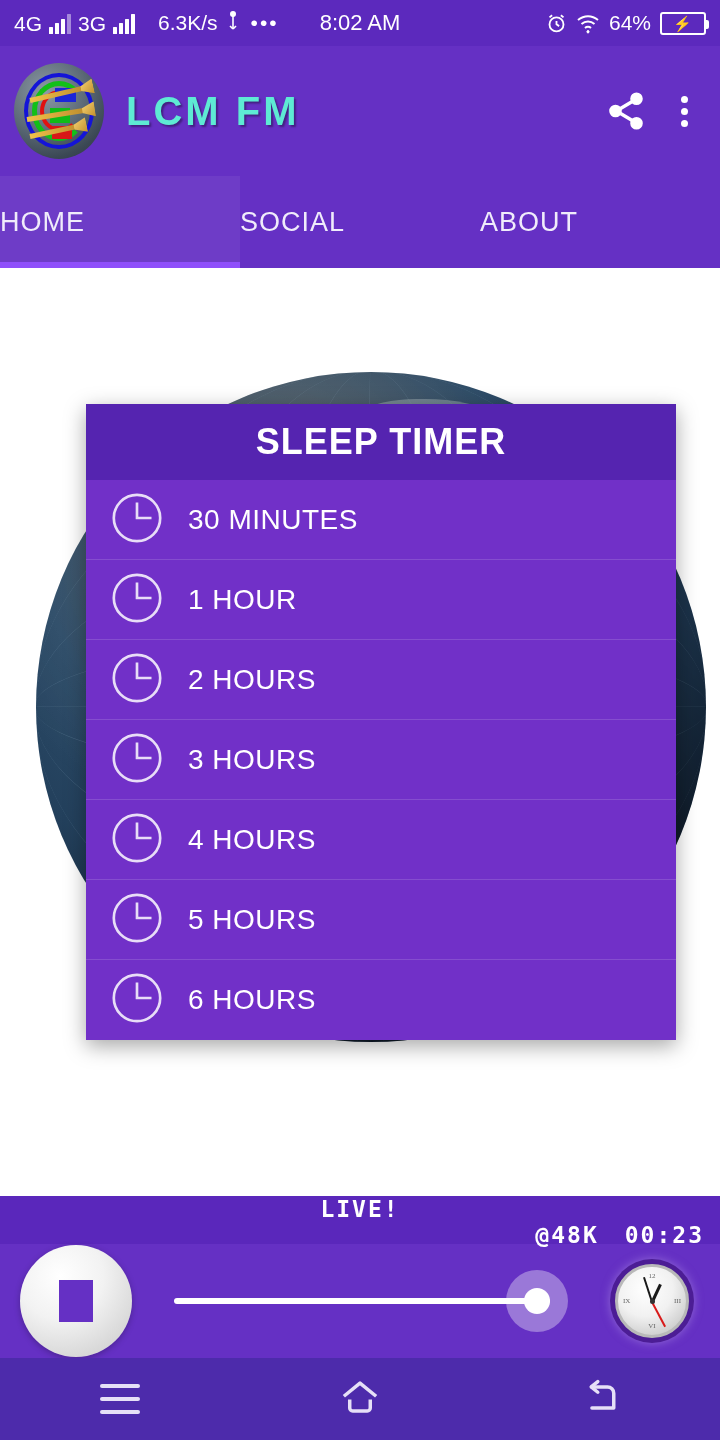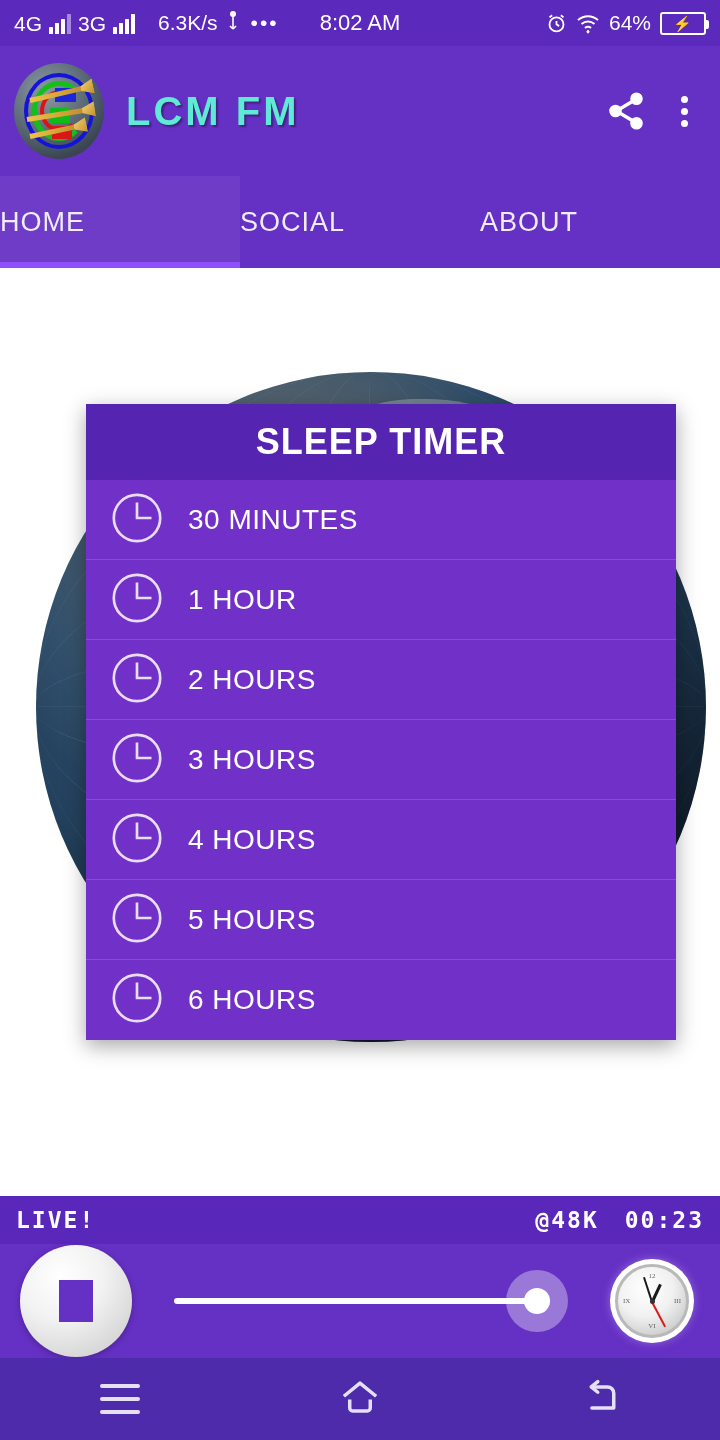--- a/index.html
+++ b/index.html
@@ -177,20 +177,21 @@
   
   .player{
     position:absolute; left:0; right:0; bottom:82px; height:162px;
     background:#6530c4;
   }
   .player-strip{
     height:48px; background:#5a27bb;
     display:flex; align-items:center; padding:0 16px;
     font-family:"DejaVu Sans Mono", monospace;
     color:#ffffff;
+    flex-direction:column;
   }
   .live-txt{ font-size:23px; letter-spacing:2px; font-weight:700; }
   .strip-right{ margin-left:auto; display:flex; gap:26px; font-size:23px; letter-spacing:2px; font-weight:700; }
   .player-ctrl{
     height:114px; display:flex; align-items:center; padding:0 20px;
   }
   .stop-btn{
     width:112px; height:112px; border-radius:50%;
     background:radial-gradient(circle at 36% 28%, #ffffff 0%, #f2f2f2 40%, #d9d9d9 75%, #c9c9c9 100%);
     display:flex; align-items:center; justify-content:center;
@@ -212,21 +213,21 @@
     background:rgba(255,255,255,.35);
     display:flex; align-items:center; justify-content:center;
     cursor:pointer;
   }
   .slider-thumb:after{
     content:""; width:26px; height:26px; border-radius:50%; background:#ffffff;
   }
   .analog-clock{
     width:84px; height:84px; border-radius:50%; flex:0 0 auto;
     margin-left:10px; margin-right:6px;
-    background:#ffffff;
+    background:#4c1d95;
     padding:5px;
     box-shadow:0 0 10px rgba(180,150,230,.55);
     cursor:pointer;
   }
   .analog-face{
     width:100%; height:100%; border-radius:50%;
     background:radial-gradient(circle at 40% 32%, #ffffff 0%, #f1f1f1 45%, #cfcfcf 78%, #b4b4b4 100%);
     border:3px solid #b9b9b9;
     position:relative;
   }

